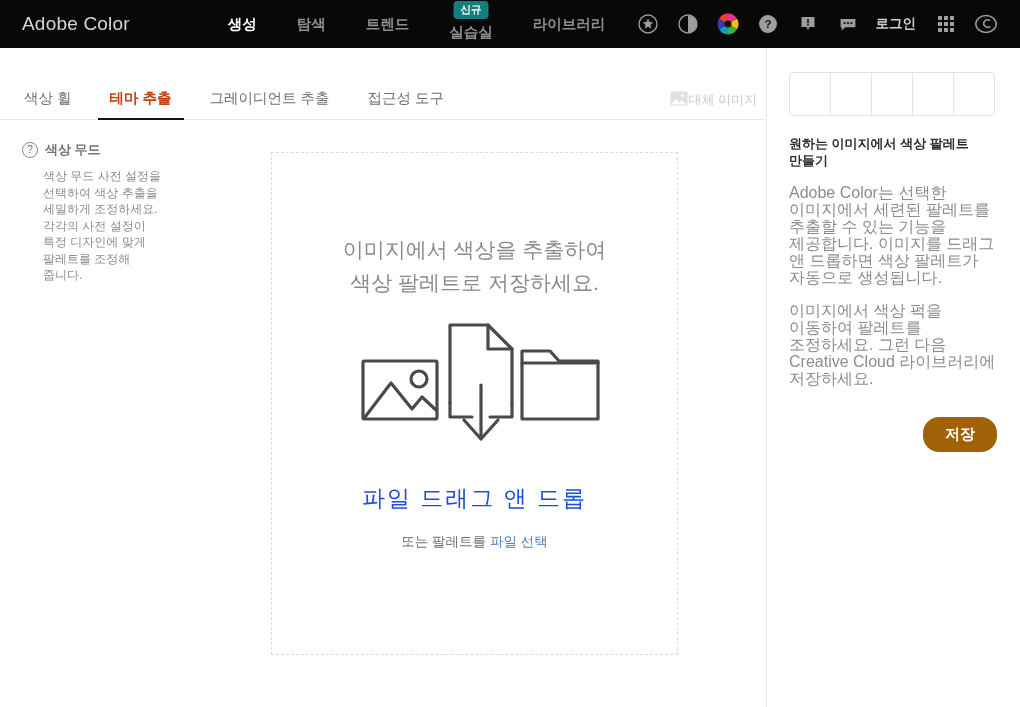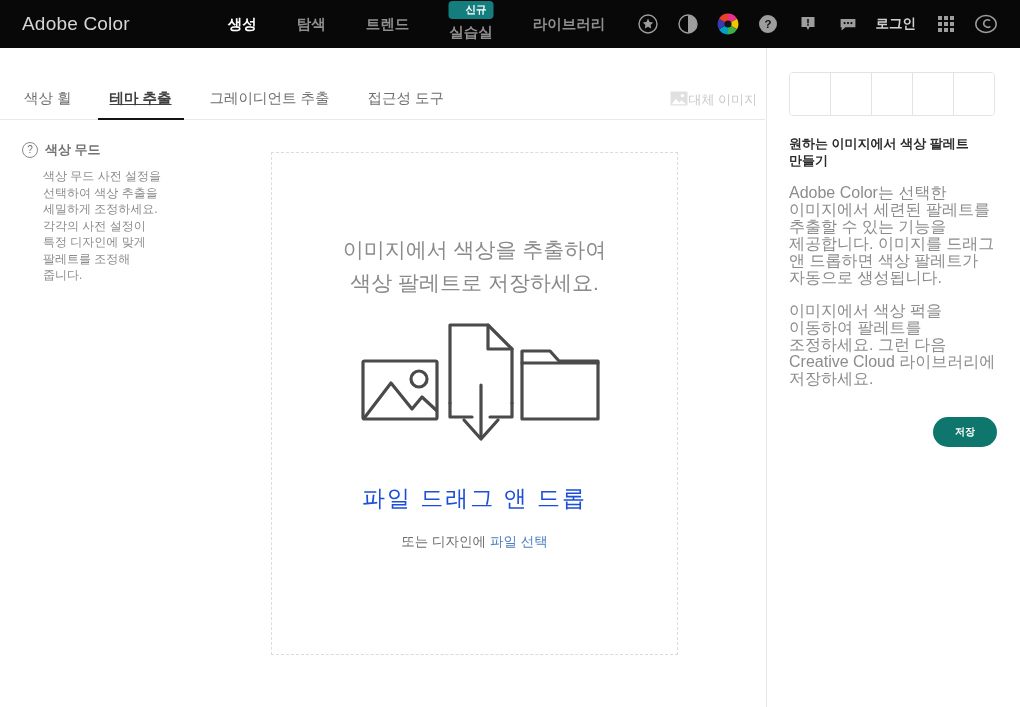--- a/index.html
+++ b/index.html
@@ -57,21 +57,21 @@
   .new-badge {
     position: absolute;
     top: 1px;
     left: 50%;
     transform: translateX(-50%);
     background: #147e7e;
     color: #ffffff;
     font-size: 10.5px;
     font-weight: 700;
     line-height: 1;
-    padding: 3px 7px 4px 17px;
+    padding: 3px 7px 4px 7px;
     border-radius: 4px;
     height: auto;
     white-space: nowrap;
   }
   .topnav-item.with-badge .label {
     display: block;
     line-height: 1;
     margin-top: 25px;
   }
 
@@ -128,23 +128,22 @@
     color: #6e6e6e;
     padding: 0 12px 11px 12px;
     margin-right: 14px;
     white-space: nowrap;
     cursor: pointer;
     position: relative;
     font-weight: 400;
   }
   .subtab:first-child { margin-left: 12px; }
   .subtab.active {
-    color: #404040;
-    font-weight: 700;
-    text-decoration: underline;
+    color: #c2410c;
+    font-weight: 700;
   }
   .subtab.active::after {
     content: "";
     position: absolute;
     left: 0; right: 0;
     bottom: -1px;
     height: 2px;
     background: #131313;
   }
   .alt-image {
@@ -294,23 +293,23 @@
   }
   .rp-para.second { margin-top: 16px; }
 
   .save-row {
     margin-top: 30px;
     width: 208px;
     display: flex;
     justify-content: flex-end;
   }
   .save-btn {
-    background: #0f766e;
+    background: #a16207;
     color: #ffffff;
-    font-size: 10px;
+    font-size: 15px;
     font-weight: 700;
     border: none;
     border-radius: 16px;
     padding: 8px 22px;
     cursor: pointer;
     font-family: inherit;
     white-space: nowrap;
   }
 </style>
 </head>
@@ -463,21 +462,21 @@
       <g>
         <path d="M172 50 V38 h28 l9 10 h39 v58 h-76 z"></path>
         <path d="M172 50 h76"></path>
       </g>
     </svg>
   </div>
 
   <div class="dz-drag">파일 드래그 앤 드롭</div>
 
   <div class="dz-sub">
-    <span>또는 디자인에 </span><span class="pick">파일 선택</span>
+    <span>또는 팔레트를 </span><span class="pick">파일 선택</span>
   </div>
 </section>
 
 <aside class="rightpanel">
   <div class="swatches">
     <div class="swatch"></div>
     <div class="swatch"></div>
     <div class="swatch"></div>
     <div class="swatch"></div>
     <div class="swatch"></div>

